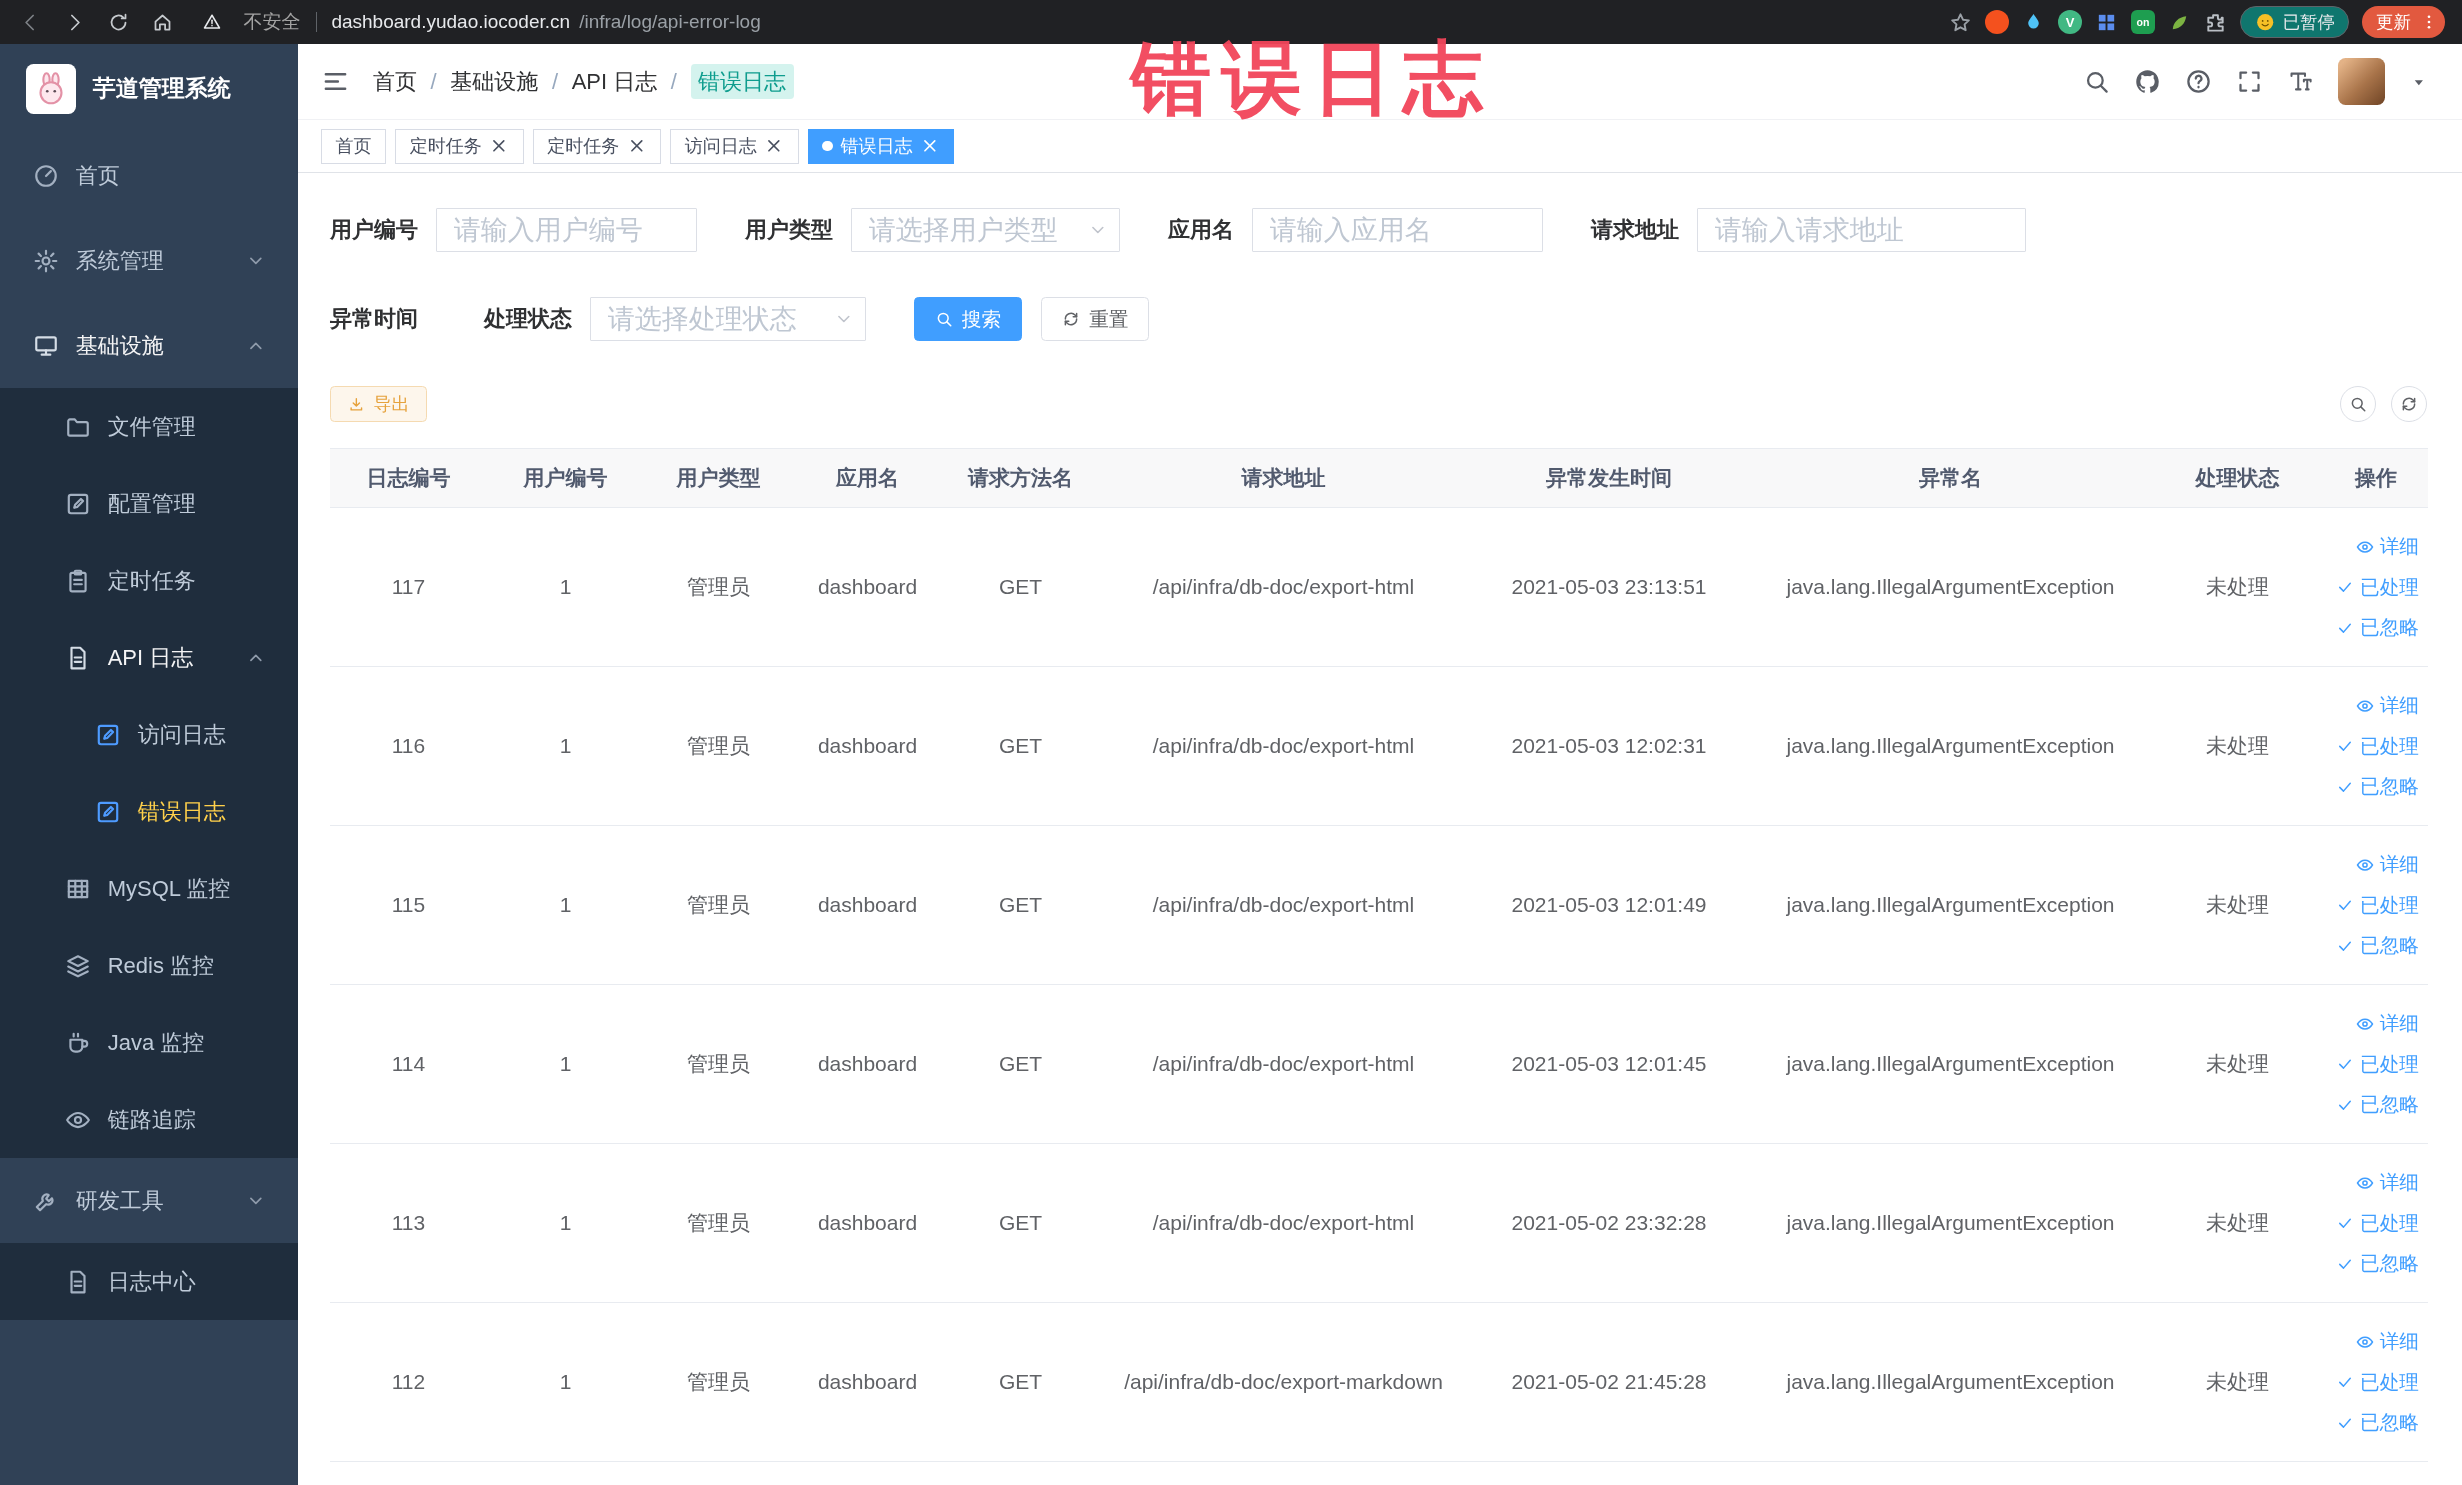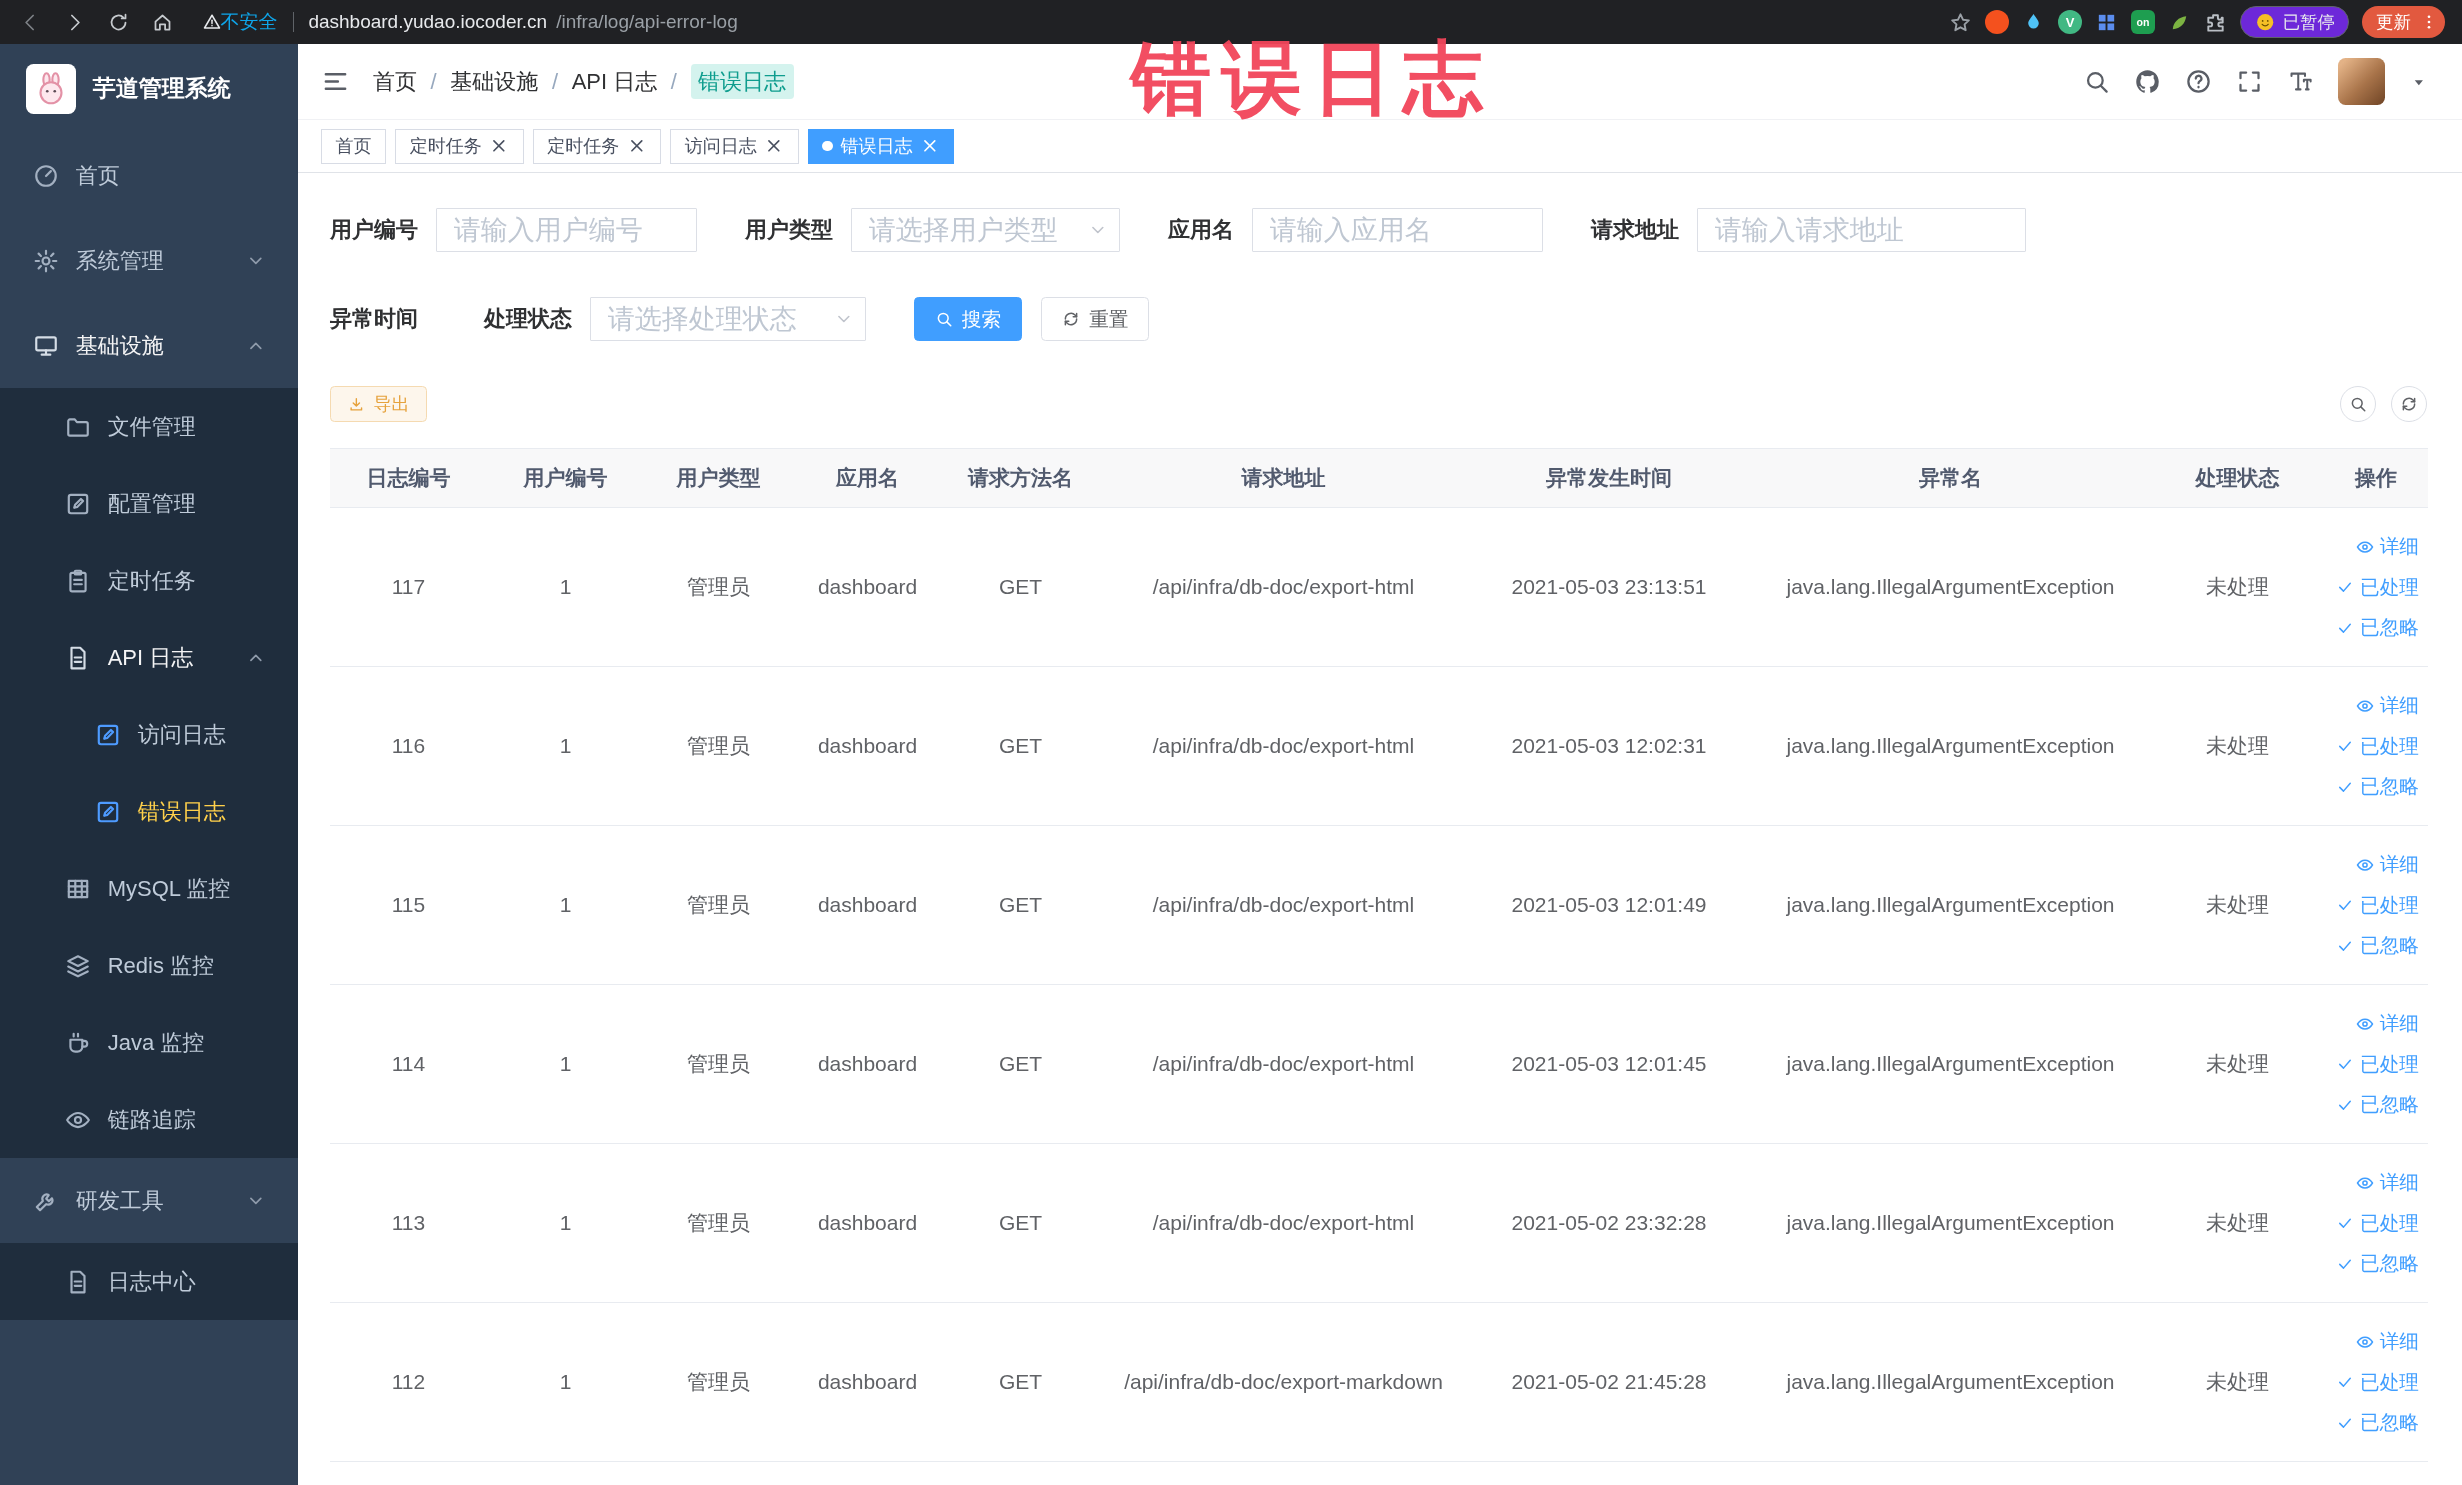--- a/index.html
+++ b/index.html
@@ -12,32 +12,32 @@
 
   [data-icon]{display:inline-flex;align-items:center;justify-content:center;flex:none;}
   [data-icon] svg{width:100%;height:100%;display:block;}
 
   
   .chrome { height:44px; background:#202124; display:flex; align-items:center; padding:0 13.6px; }
   .chrome-left { display:flex; align-items:center; gap:23px; margin-left:6px; }
   .nav-ic { width:21px; height:21px; color:#c6cace; cursor:pointer; }
   .nav-ic.dim { color:#7d8186; }
   .urlbox { display:flex; align-items:center; gap:9px; margin-left:30px; font-size:19px; min-width:0; flex:1; }
-  .sec { display:flex; align-items:center; gap:0; color:#0ea5e9; }
+  .sec { display:flex; align-items:center; gap:23px; color:#a3a3a3; }
   .sec .warn { width:18px; height:18px; color:#e8eaed; }
   .divider { width:0.8px; height:19.7px; background:#5f6368; margin:0 6px; }
   .host { color:#e8eaed; white-space:nowrap; }
   .path { color:#9aa0a6; white-space:nowrap; }
   .chrome-right { display:flex; align-items:center; gap:13px; margin-left:auto; padding-right:3px; }
   .nav-ic.star { width:23px; height:23px; color:#9aa0a6; }
   .ext { width:24px; height:24px; border-radius:50%; color:#fff; font-size:13px; font-weight:700;
          display:inline-flex; align-items:center; justify-content:center; cursor:pointer; }
   .ext.sq { border-radius:6px; font-size:10.6px; }
   .extsvg { width:23px; height:23px; cursor:pointer; }
-  .badge-pill { display:flex; align-items:center; gap:7.6px; background:#6d28d9; border:0.8px solid #5f6368;
+  .badge-pill { display:flex; align-items:center; gap:7.6px; background:#0f766e; border:0.8px solid #5f6368;
                 border-radius:16.7px; height:32px; padding:0 13.6px; font-size:17.4px; color:#e8eaed; cursor:pointer; }
   .badge-pill .emoji { width:20.4px; height:20.4px; }
   .update-pill { display:flex; align-items:center; gap:9px; background:#e2593f; border-radius:16.7px;
                  height:32px; padding:0 7.6px 0 13.6px; font-size:17.4px; color:#fff; cursor:pointer; }
   .update-pill .kebab { width:18px; height:18px; color:#fff; }
 
   
   .app { display:flex; height:1442px; background:#fff; }
 
   

